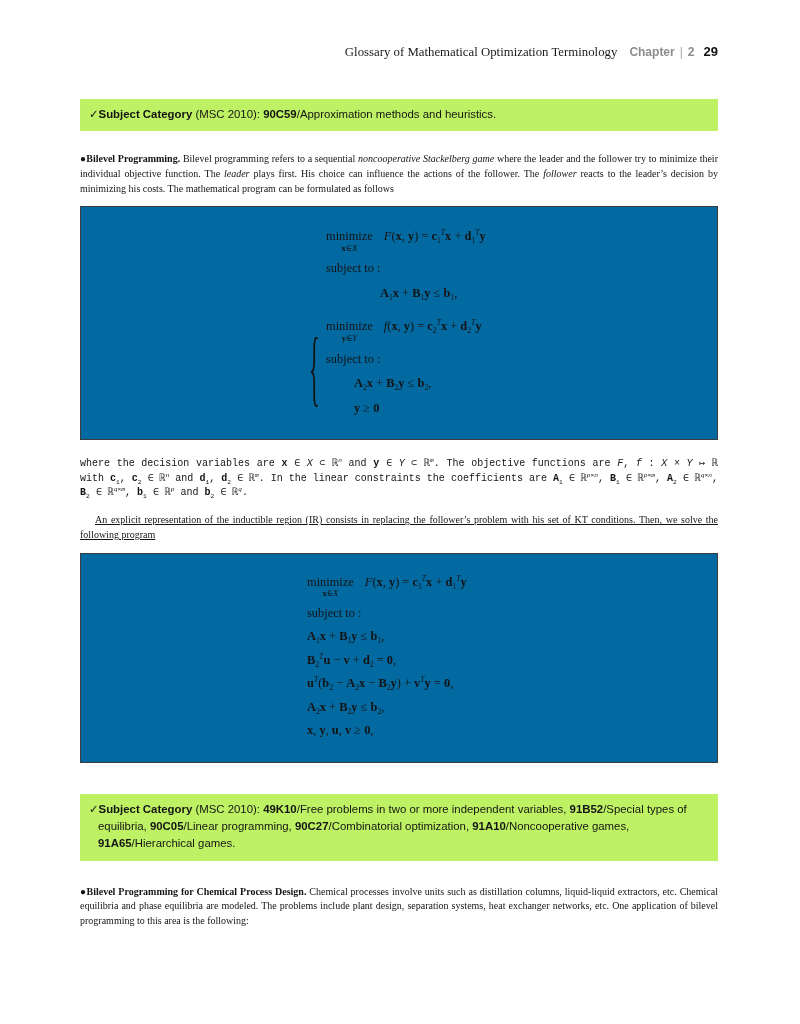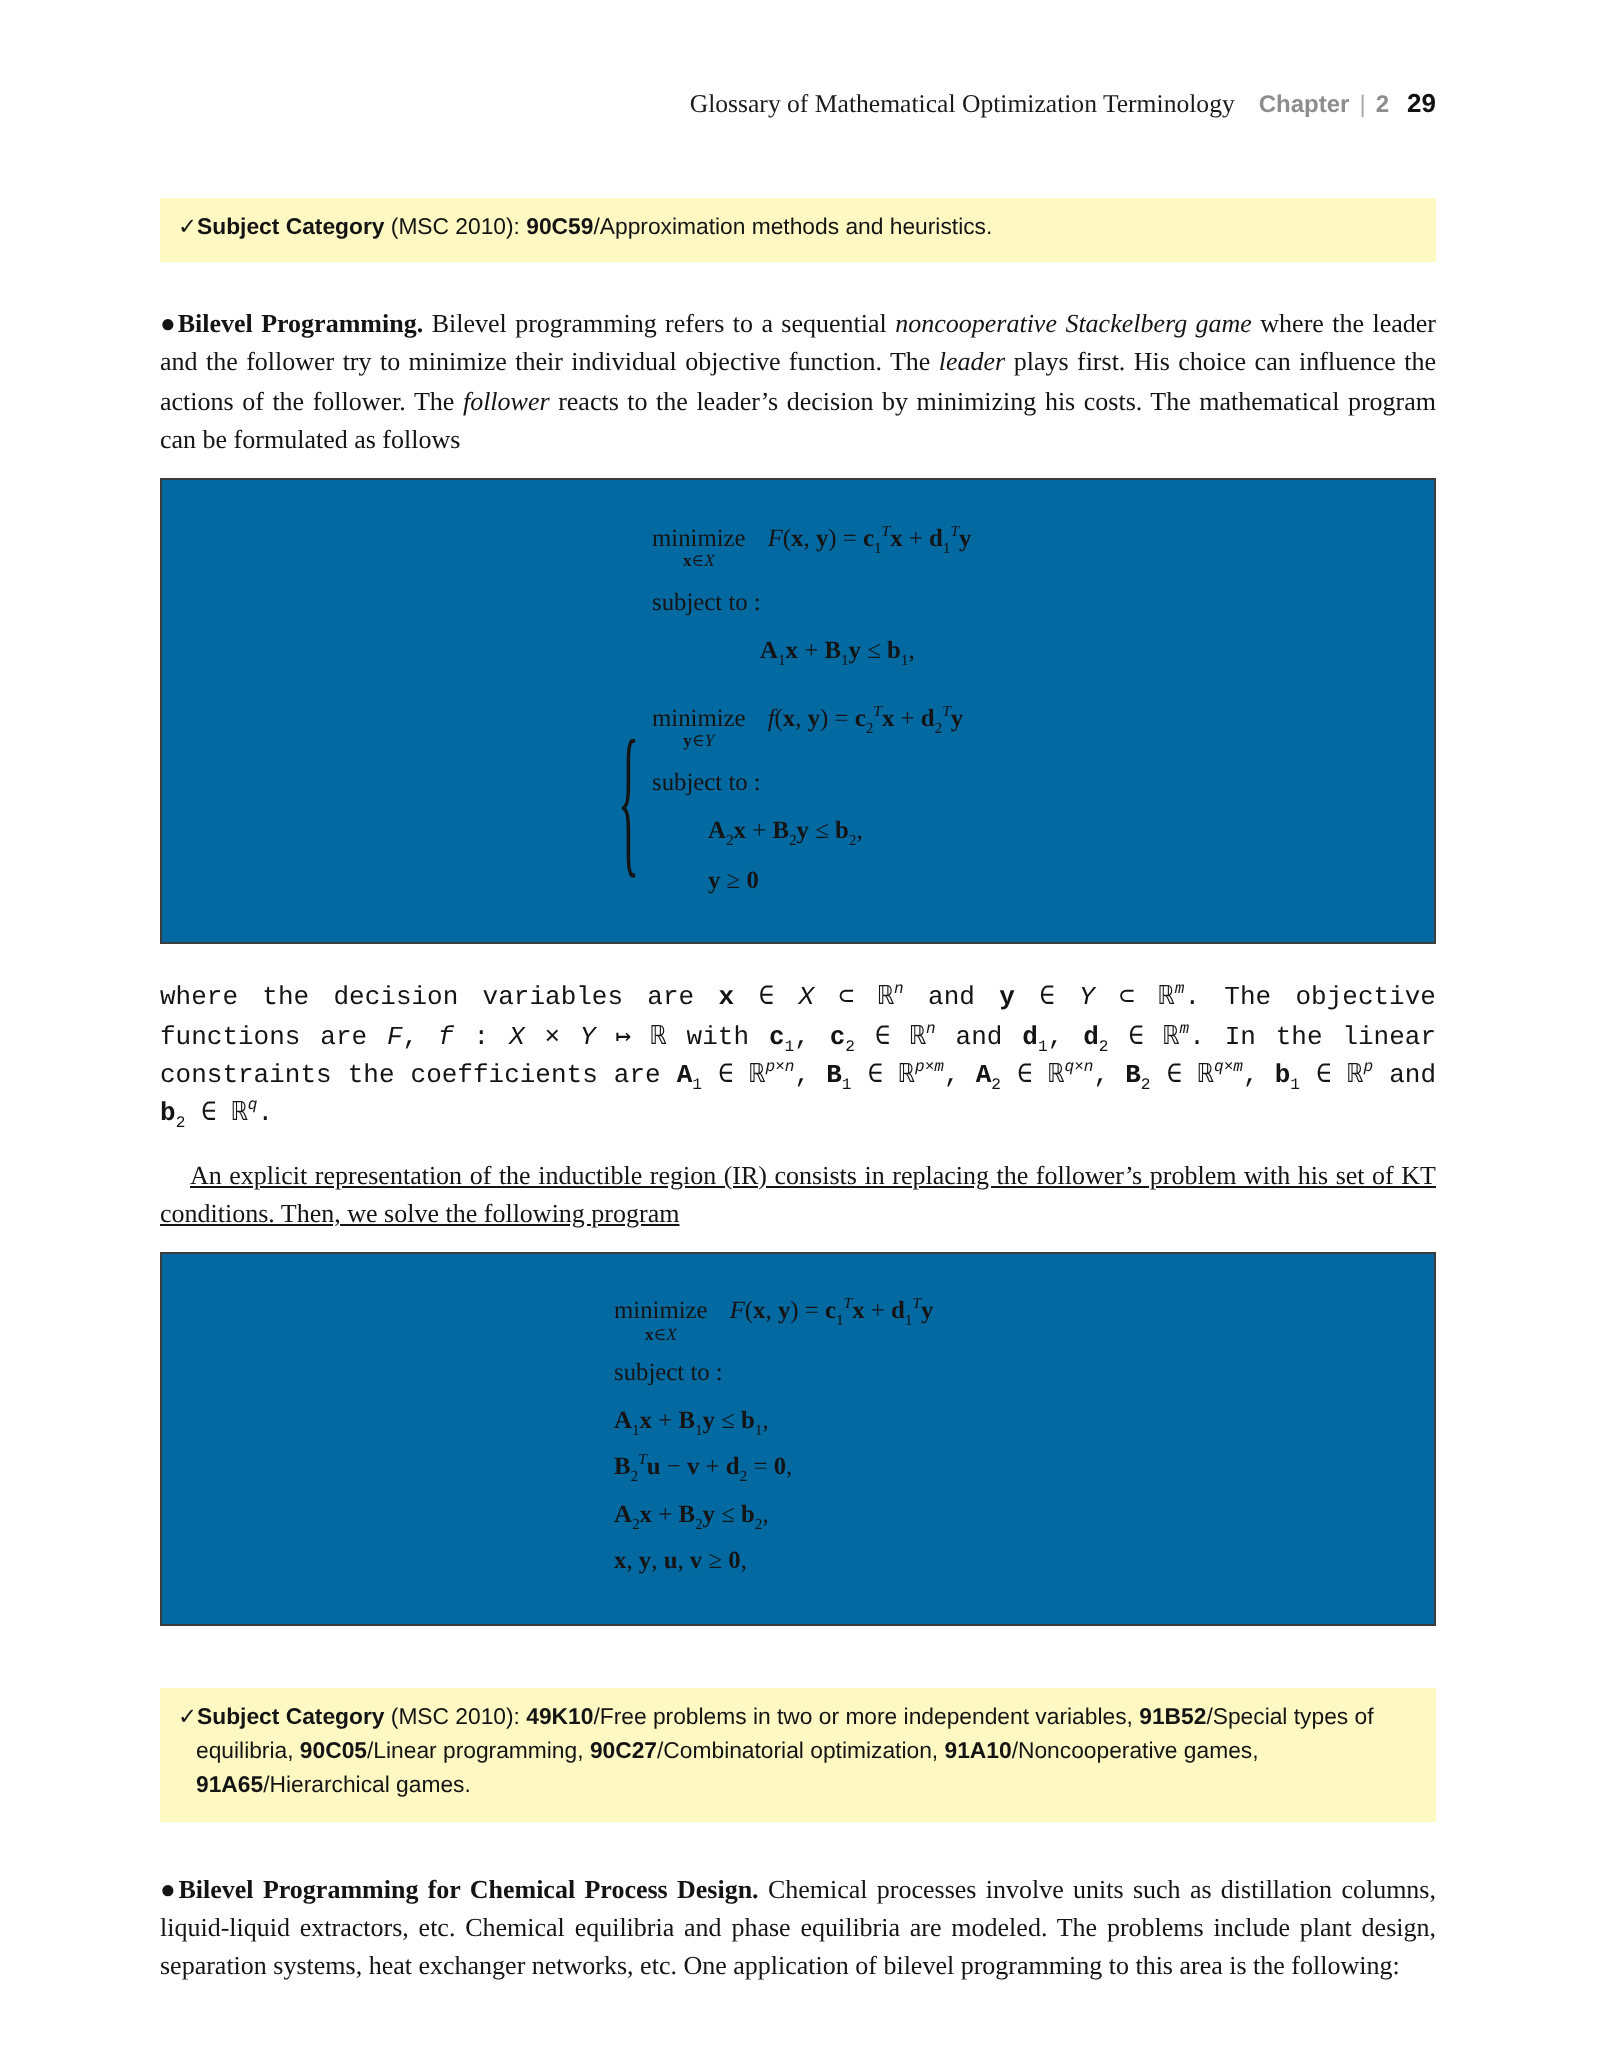--- a/index.html
+++ b/index.html
@@ -7,29 +7,29 @@
   .content { position:absolute; left:80px; top:44px; width:638px; }
 
   
   .header { text-align:right; font-family:"Liberation Serif","DejaVu Serif",serif; font-size:12.8px; white-space:nowrap; }
   .h-title { color:#1a1a1a; margin-right:12px; }
   .h-chapter, .h-num { font-family:"Liberation Sans","DejaVu Sans",sans-serif; font-weight:bold; color:#8d8d8d; font-size:12px; }
   .h-sep { font-family:"Liberation Sans","DejaVu Sans",sans-serif; color:#a8a8a8; font-size:12px; margin:0 5px; }
   .h-page { font-family:"Liberation Sans","DejaVu Sans",sans-serif; font-weight:bold; color:#111; font-size:13px; margin-left:9px; }
 
   
-  .graybox { background:#fef9c3; padding:7px 12px 8px 9px; font-family:"Liberation Sans","DejaVu Sans",sans-serif; font-size:11.4px; line-height:1.52; color:#141414; }
+  .graybox { background:#bef264; padding:7px 12px 8px 9px; font-family:"Liberation Sans","DejaVu Sans",sans-serif; font-size:11.4px; line-height:1.52; color:#141414; }
   .gb1 { margin-top:39px; }
   .gb2 { margin-top:31px; }
   .gline { text-align:left; }
   .hang { padding-left:9px; text-indent:-9px; }
   .link { color:#2b77ad; cursor:pointer; }
 
   
-  .body-par { font-family:"Liberation Serif","DejaVu Serif",serif; font-size:13px; line-height:1.47; text-align:justify; margin:0; }
+  .body-par { font-family:"Liberation Serif","DejaVu Serif",serif; font-size:10px; line-height:1.47; text-align:justify; margin:0; }
   .p1 { margin-top:21px; }
   .p2 { margin-top:17px;font-family:Liberation Mono, monospace; }
   .p2b { margin-top:12px; text-indent:15px;text-decoration:underline; }
   .p3 { margin-top:24px; }
 
   
   .mathbox { border:1px solid #3c3c3c; background:#0369a1; margin-top:10px;
              font-family:"Liberation Serif","DejaVu Serif",serif; font-size:12.4px; line-height:1.25; }
   .mb1 { padding:13px 10px 14px 245px; }
   .mb2 { padding:13px 10px 15px 226px; }
@@ -95,20 +95,21 @@
     <div class="mathbox mb2">
       <div class="m-line">
         <span class="op-col">
             <span>minimize</span>
             <span class="op-under"><b>x</b>∈<i>X</i></span>
           </span><span class="m-expr"><i>F</i>(<b>x</b>, <b>y</b>) = <b>c</b><sub>1</sub><sup><i>T</i></sup><b>x</b> + <b>d</b><sub>1</sub><sup><i>T</i></sup><b>y</b></span>
       </div>
       <div class="m-line">subject to :</div>
       <div class="m-line ind"><b>A</b><sub>1</sub><b>x</b> + <b>B</b><sub>1</sub><b>y</b> ≤ <b>b</b><sub>1</sub>,</div>
       <div class="m-line ind"><b>B</b><sub>2</sub><sup><i>T</i></sup><b>u</b> − <b>v</b> + <b>d</b><sub>2</sub> = <b>0</b>,</div>
+      <div class="m-line ind"><b>u</b><sup><i>T</i></sup>(<b>b</b><sub>2</sub> − <b>A</b><sub>2</sub><b>x</b> − <b>B</b><sub>2</sub><b>y</b>) + <b>v</b><sup><i>T</i></sup><b>y</b> = <b>0</b>,</div>
       <div class="m-line ind"><b>A</b><sub>2</sub><b>x</b> + <b>B</b><sub>2</sub><b>y</b> ≤ <b>b</b><sub>2</sub>,</div>
       <div class="m-line ind"><b>x</b>, <b>y</b>, <b>u</b>, <b>v</b> ≥ <b>0</b>,</div>
     </div>
 
     <div class="graybox gb2">
       <div class="gline hang">✓<b>Subject Category</b> (MSC 2010): <b>49K10</b>/Free problems in two or more independent variables, <b>91B52</b>/Special types of equilibria, <b>90C05</b>/Linear programming, <b>90C27</b>/Combinatorial optimization, <b>91A10</b>/Noncooperative games, <b>91A65</b>/Hierarchical games.</div>
     </div>
 
     <p class="body-par p3"><b>●Bilevel Programming for Chemical Process Design.</b> Chemical processes involve units such as distillation columns, liquid-liquid extractors, etc. Chemical equilibria and phase equilibria are modeled. The problems include plant design, separation systems, heat exchanger networks, etc. One application of bilevel programming to this area is the following:</p>
 

